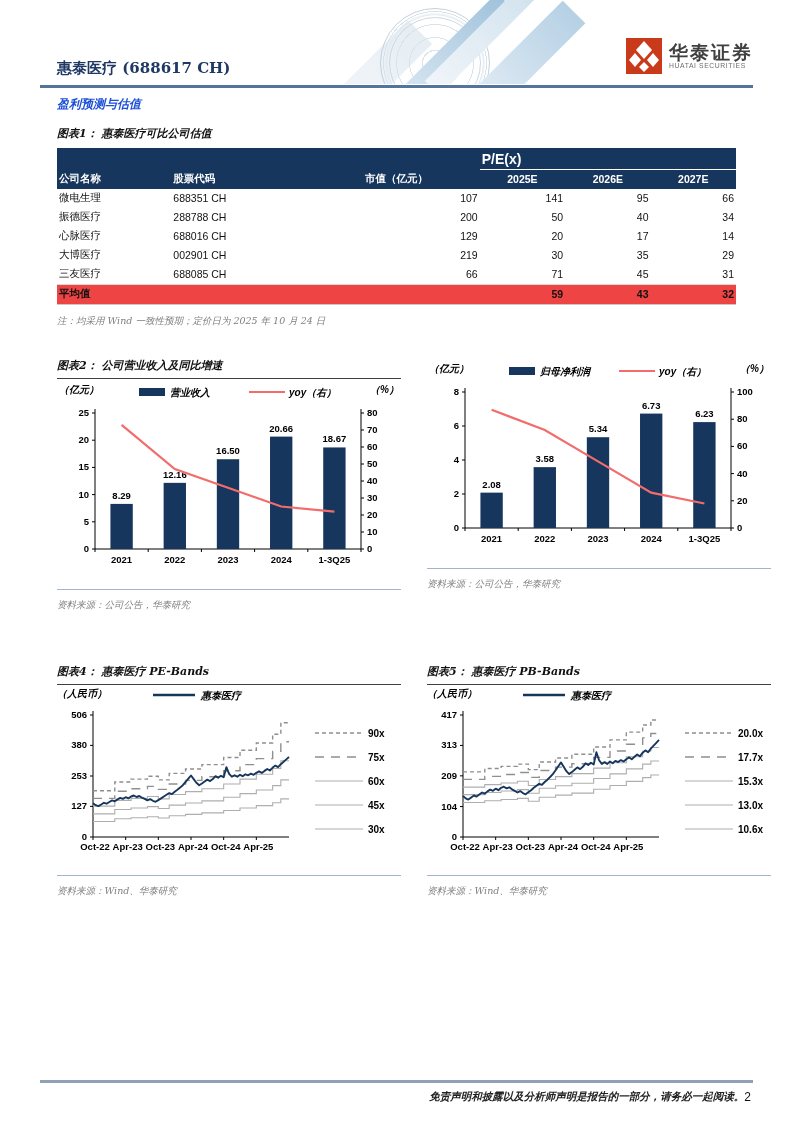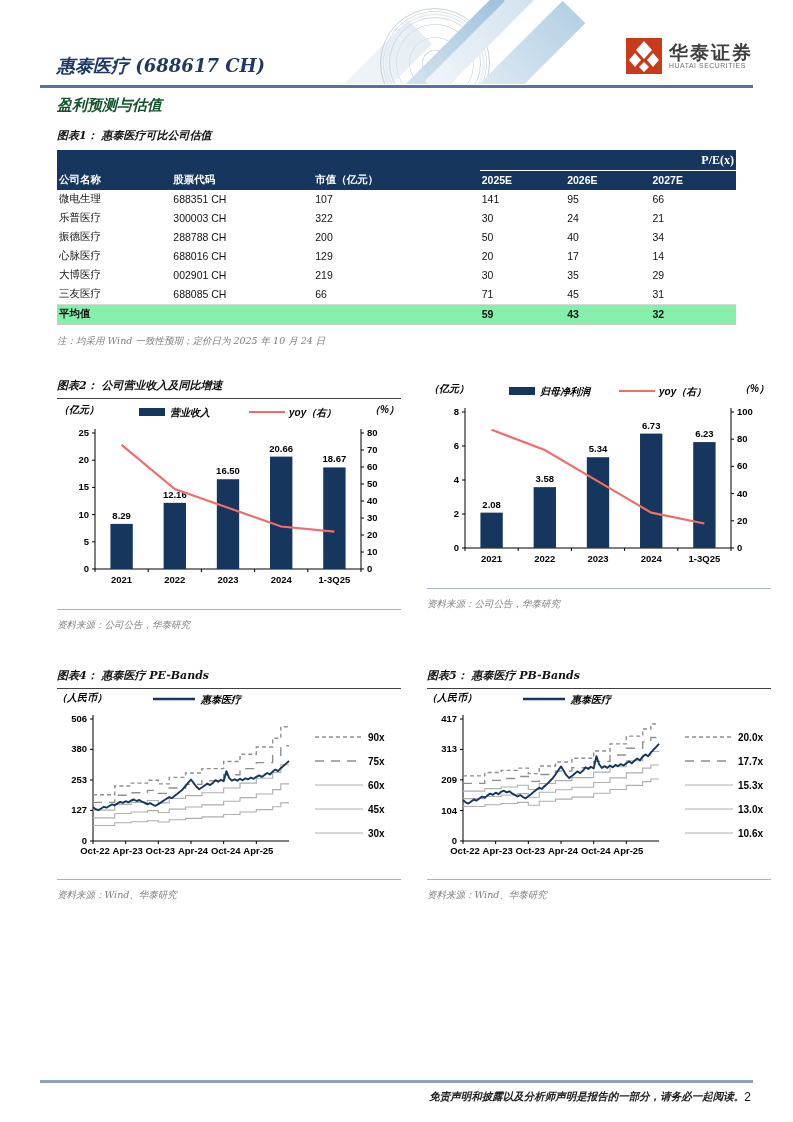--- a/index.html
+++ b/index.html
@@ -2,21 +2,21 @@
 <html><head>
 <meta charset="utf-8">
 <style>
   * { margin:0; padding:0; box-sizing:border-box; }
   html,body { background:#9c9c9c; }
   body { font-family:"Liberation Sans", sans-serif; }
   .page { position:relative; width:793px; height:1122px; background:#fff; margin:0 auto; overflow:hidden; }
 
   
   .header { position:absolute; top:36px; left:40px; right:40px; height:48px; }
-  .company { position:absolute; left:17px; bottom:6px; font-size:18px; font-weight:bold; font-style:italic;
+  .company { position:absolute; left:17px; bottom:6px; font-size:15px; font-weight:bold; 
              color:#1f3864; font-family:"DejaVu Serif", serif; }
   .header-rule { position:absolute; top:85px; left:40px; right:40px; height:3px; background:#54749c; }
 
   .deco { position:absolute; left:250px; top:-36px; width:300px; height:84px; overflow:hidden; opacity:.85; }
   .deco .globe { position:absolute; left:90px; top:8px; width:110px; height:110px; border-radius:50%;
                  border:1px solid #b9c8d6;
                  background:
                    radial-gradient(circle at 50% 50%, transparent 62%, #dde7ef 63%, transparent 66%),
                    repeating-radial-gradient(circle at 50% 50%, transparent 0 12px, #d3dfe9 12px 13px); }
   .deco .globe:before { content:""; position:absolute; inset:8px; border-radius:50%; border:1px solid #c5d2de; }
@@ -25,44 +25,44 @@
   .deco .s2 { left:185px; top:-40px; background:linear-gradient(180deg,#c7dcea,#eef4f9); width:20px;}
   .deco .s3 { left:215px; top:-10px; background:linear-gradient(180deg,#a9c9e0,#e4eef6); width:32px;}
   .deco .s4 { left:60px;  top:10px;  background:linear-gradient(180deg,#e2ebf2,#f6f9fb); width:34px;}
 
   .brand { position:absolute; right:0; top:2px; display:flex; align-items:center; gap:7px; }
   .brand-name { font-size:19px; font-weight:bold; color:#404040; letter-spacing:2px; line-height:1.05; }
   .brand-sub { font-size:6.8px; color:#6d6d6d; letter-spacing:.6px; }
 
   
   .content { position:absolute; left:57px; right:57px; top:96px; }
-  .section-title { font-size:15px; font-weight:bold; font-style:italic; color:#14532d;
+  .section-title { font-size:12px; font-weight:bold; font-style:italic; color:#1d4ed8;
                    font-family:"DejaVu Serif", serif; margin-bottom:13px; }
   .fig-title { font-size:11px; font-weight:bold; font-style:italic; color:#111;
                font-family:"DejaVu Serif", serif; }
 
   
   table.val { width:100%; border-collapse:collapse; margin-top:7px; }
   table.val th, table.val td { font-size:10.5px; padding:2.5px 2px; }
-  table.val thead th { background:#17365d; color:#fff; font-weight:bold; text-align:left; }
+  table.val thead th { background:#17365d; color:#fff; font-weight:bold; text-align:center; }
   table.val thead th.l { text-align:left; }
-  table.val th.pe-span { text-align:right; border-bottom:1.5px solid #fff; font-size:12px;font-family:Liberation Serif, serif; }
+  table.val th.pe-span { text-align:left; border-bottom:1.5px solid #fff; font-size:14px; }
   table.val td { color:#111; }
   table.val td.l { text-align:left; }
-  table.val td.r { text-align:left; }
-  table.val tr.avg td { background:#86efac; font-weight:bold; border-top:1px solid #d9d9d9; border-bottom:1px solid #c9c9c9; }
+  table.val td.r { text-align:right; }
+  table.val tr.avg td { background:#ef4444; font-weight:bold; border-top:1px solid #d9d9d9; border-bottom:1px solid #c9c9c9; }
   .tbl-note, .src { font-size:9.5px; color:#7f7f7f; font-family:"DejaVu Serif", serif; font-style:italic; }
   .tbl-note { margin-top:10px; }
   .tbl-src { margin-top:3px; }
 
   
   .chart-grid { display:flex; gap:26px; }
   .chart-card { width:344px; }
   .row2 { margin-top:30px; }
-  .row3 { margin-top:36px; }
+  .row3 { margin-top:52px; }
   .chart-card .fig-title { border-bottom:1.5px solid #404040; padding-bottom:5px; }
   .chart-card .src { border-top:1px solid #9fb6ce; margin-top:8px; padding-top:9px;font-style:italic; }
   svg text { font-family:"Liberation Sans", sans-serif; }
   svg .tick { font-size:9.5px; font-weight:bold; fill:#000; }
   svg .unit { font-size:10px; font-weight:bold; fill:#000; font-style:italic; }
   svg .barlabel { font-size:9.5px; font-weight:bold; fill:#000; }
   svg .legend { font-size:10px; font-weight:bold; fill:#000; font-style:italic; }
   svg .bandlabel { font-size:10px; font-weight:bold; fill:#000; }
 
   
@@ -123,28 +123,20 @@
             </tr>
           </thead>
         <tbody>
             <tr>
               <td class="l">微电生理</td>
               <td class="l">688351 CH</td>
               <td class="r">107</td>
               <td class="r">141</td>
               <td class="r">95</td>
               <td class="r">66</td>
-            </tr>
-            <tr>
-              <td class="l">乐普医疗</td>
-              <td class="l">300003 CH</td>
-              <td class="r">322</td>
-              <td class="r">30</td>
-              <td class="r">24</td>
-              <td class="r">21</td>
             </tr>
             <tr>
               <td class="l">振德医疗</td>
               <td class="l">288788 CH</td>
               <td class="r">200</td>
               <td class="r">50</td>
               <td class="r">40</td>
               <td class="r">34</td>
             </tr>
             <tr>

